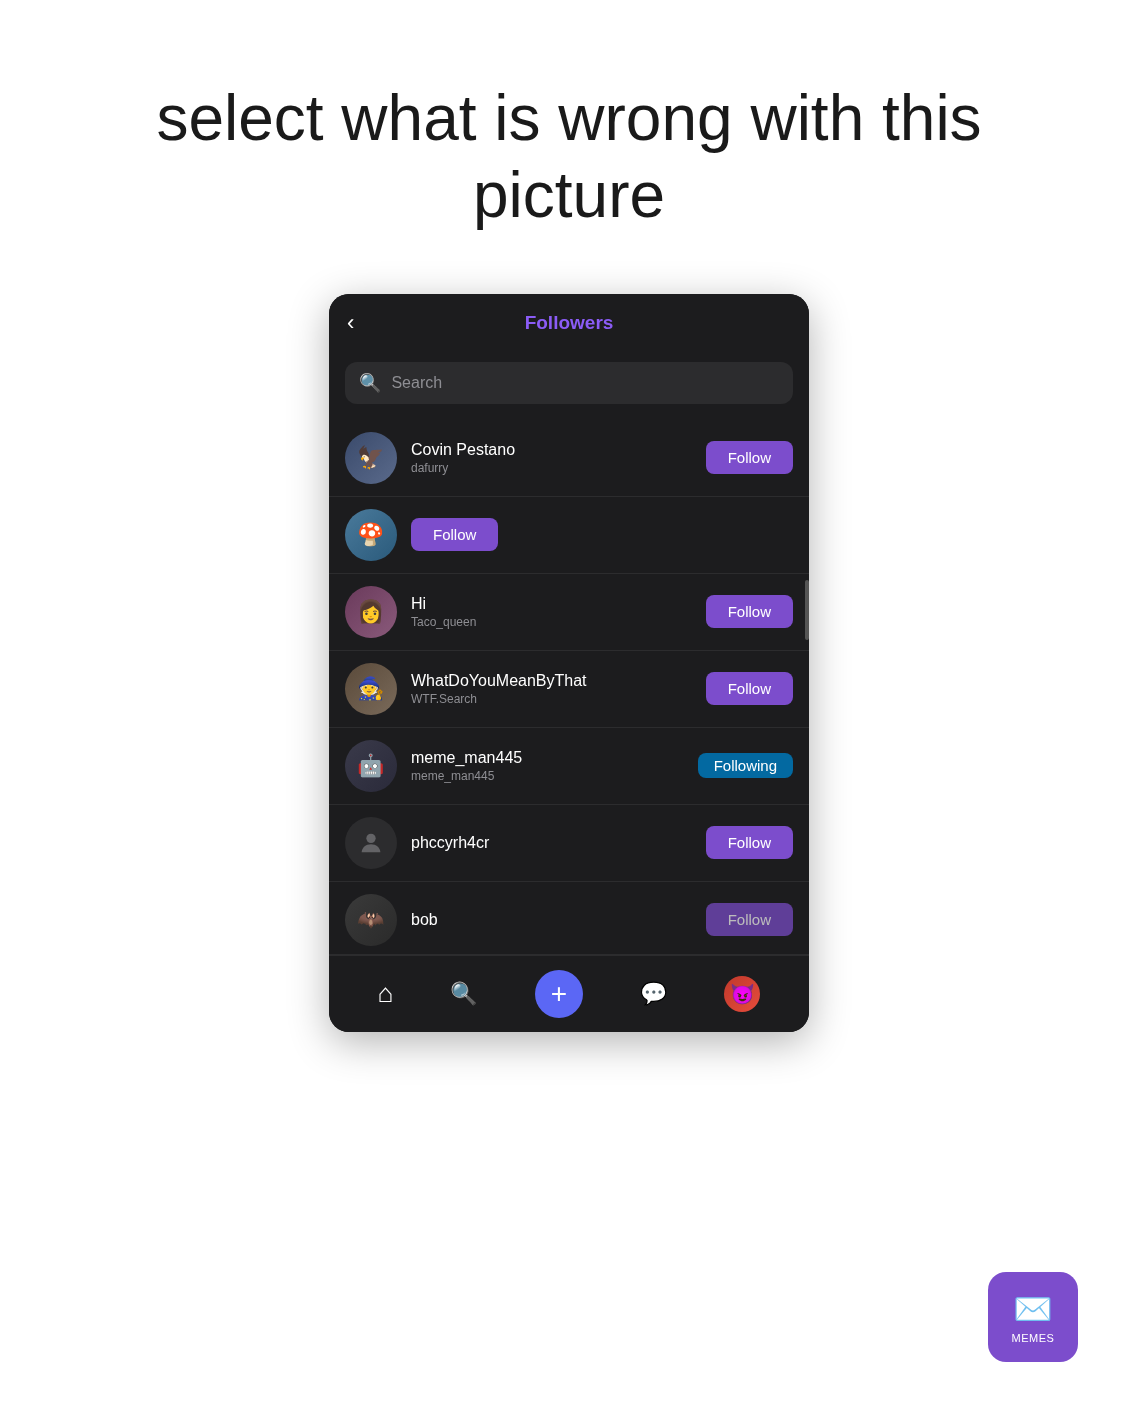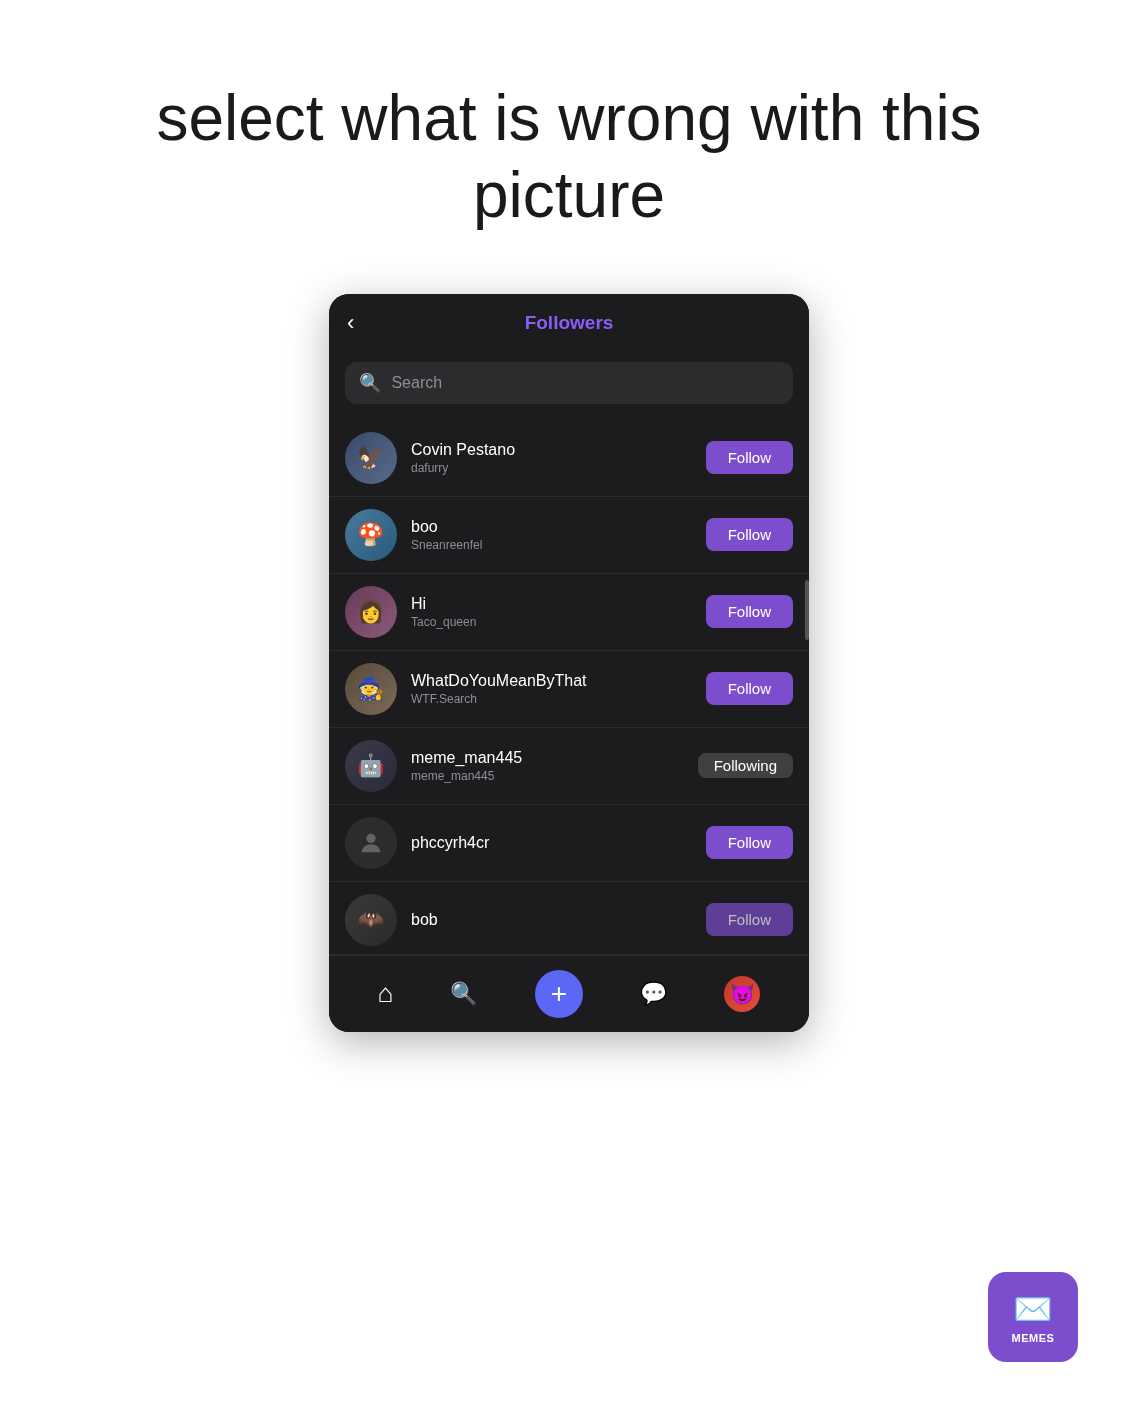--- a/index.html
+++ b/index.html
@@ -136,21 +136,21 @@
       border: none;
       border-radius: 8px;
       padding: 8px 22px;
       font-size: 15px;
       font-weight: 500;
       cursor: pointer;
       flex-shrink: 0;
     }
 
     .following-btn {
-      background: #404040;
+      background: #0369a1;
       color: #ffffff;
       border: none;
       border-radius: 8px;
       padding: 4px 16px;
       font-size: 15px;
       font-weight: 500;
       cursor: pointer;
       flex-shrink: 0;
     }
 
@@ -227,21 +227,21 @@
       gap: 4px;
     }
 
     .memes-envelope {
       font-size: 32px;
     }
 
     .memes-label {
       color: #ffffff;
       font-size: 11px;
-      font-weight: 700;
+      font-weight: 400;
       letter-spacing: 0.5px;
     }
 
     .scrollbar-thumb {
       width: 4px;
       height: 60px;
       background: #555;
       border-radius: 2px;
       position: absolute;
       right: 0;
@@ -282,24 +282,20 @@
         <div class="user-name">Covin Pestano</div>
         <div class="user-handle">dafurry</div>
       </div>
       <button class="follow-btn">Follow</button>
     </div>
 
     <div class="follower-row">
       <div class="avatar avatar-2">
         <span>🍄</span>
       </div>
-      <div class="user-info">
-        <div class="user-name">boo</div>
-        <div class="user-handle">Sneanreenfel</div>
-      </div>
       <button class="follow-btn">Follow</button>
     </div>
 
     <div class="follower-row">
       <div class="avatar avatar-3">
         <span>👩</span>
       </div>
       <div class="user-info">
         <div class="user-name">Hi</div>
         <div class="user-handle">Taco_queen</div>

